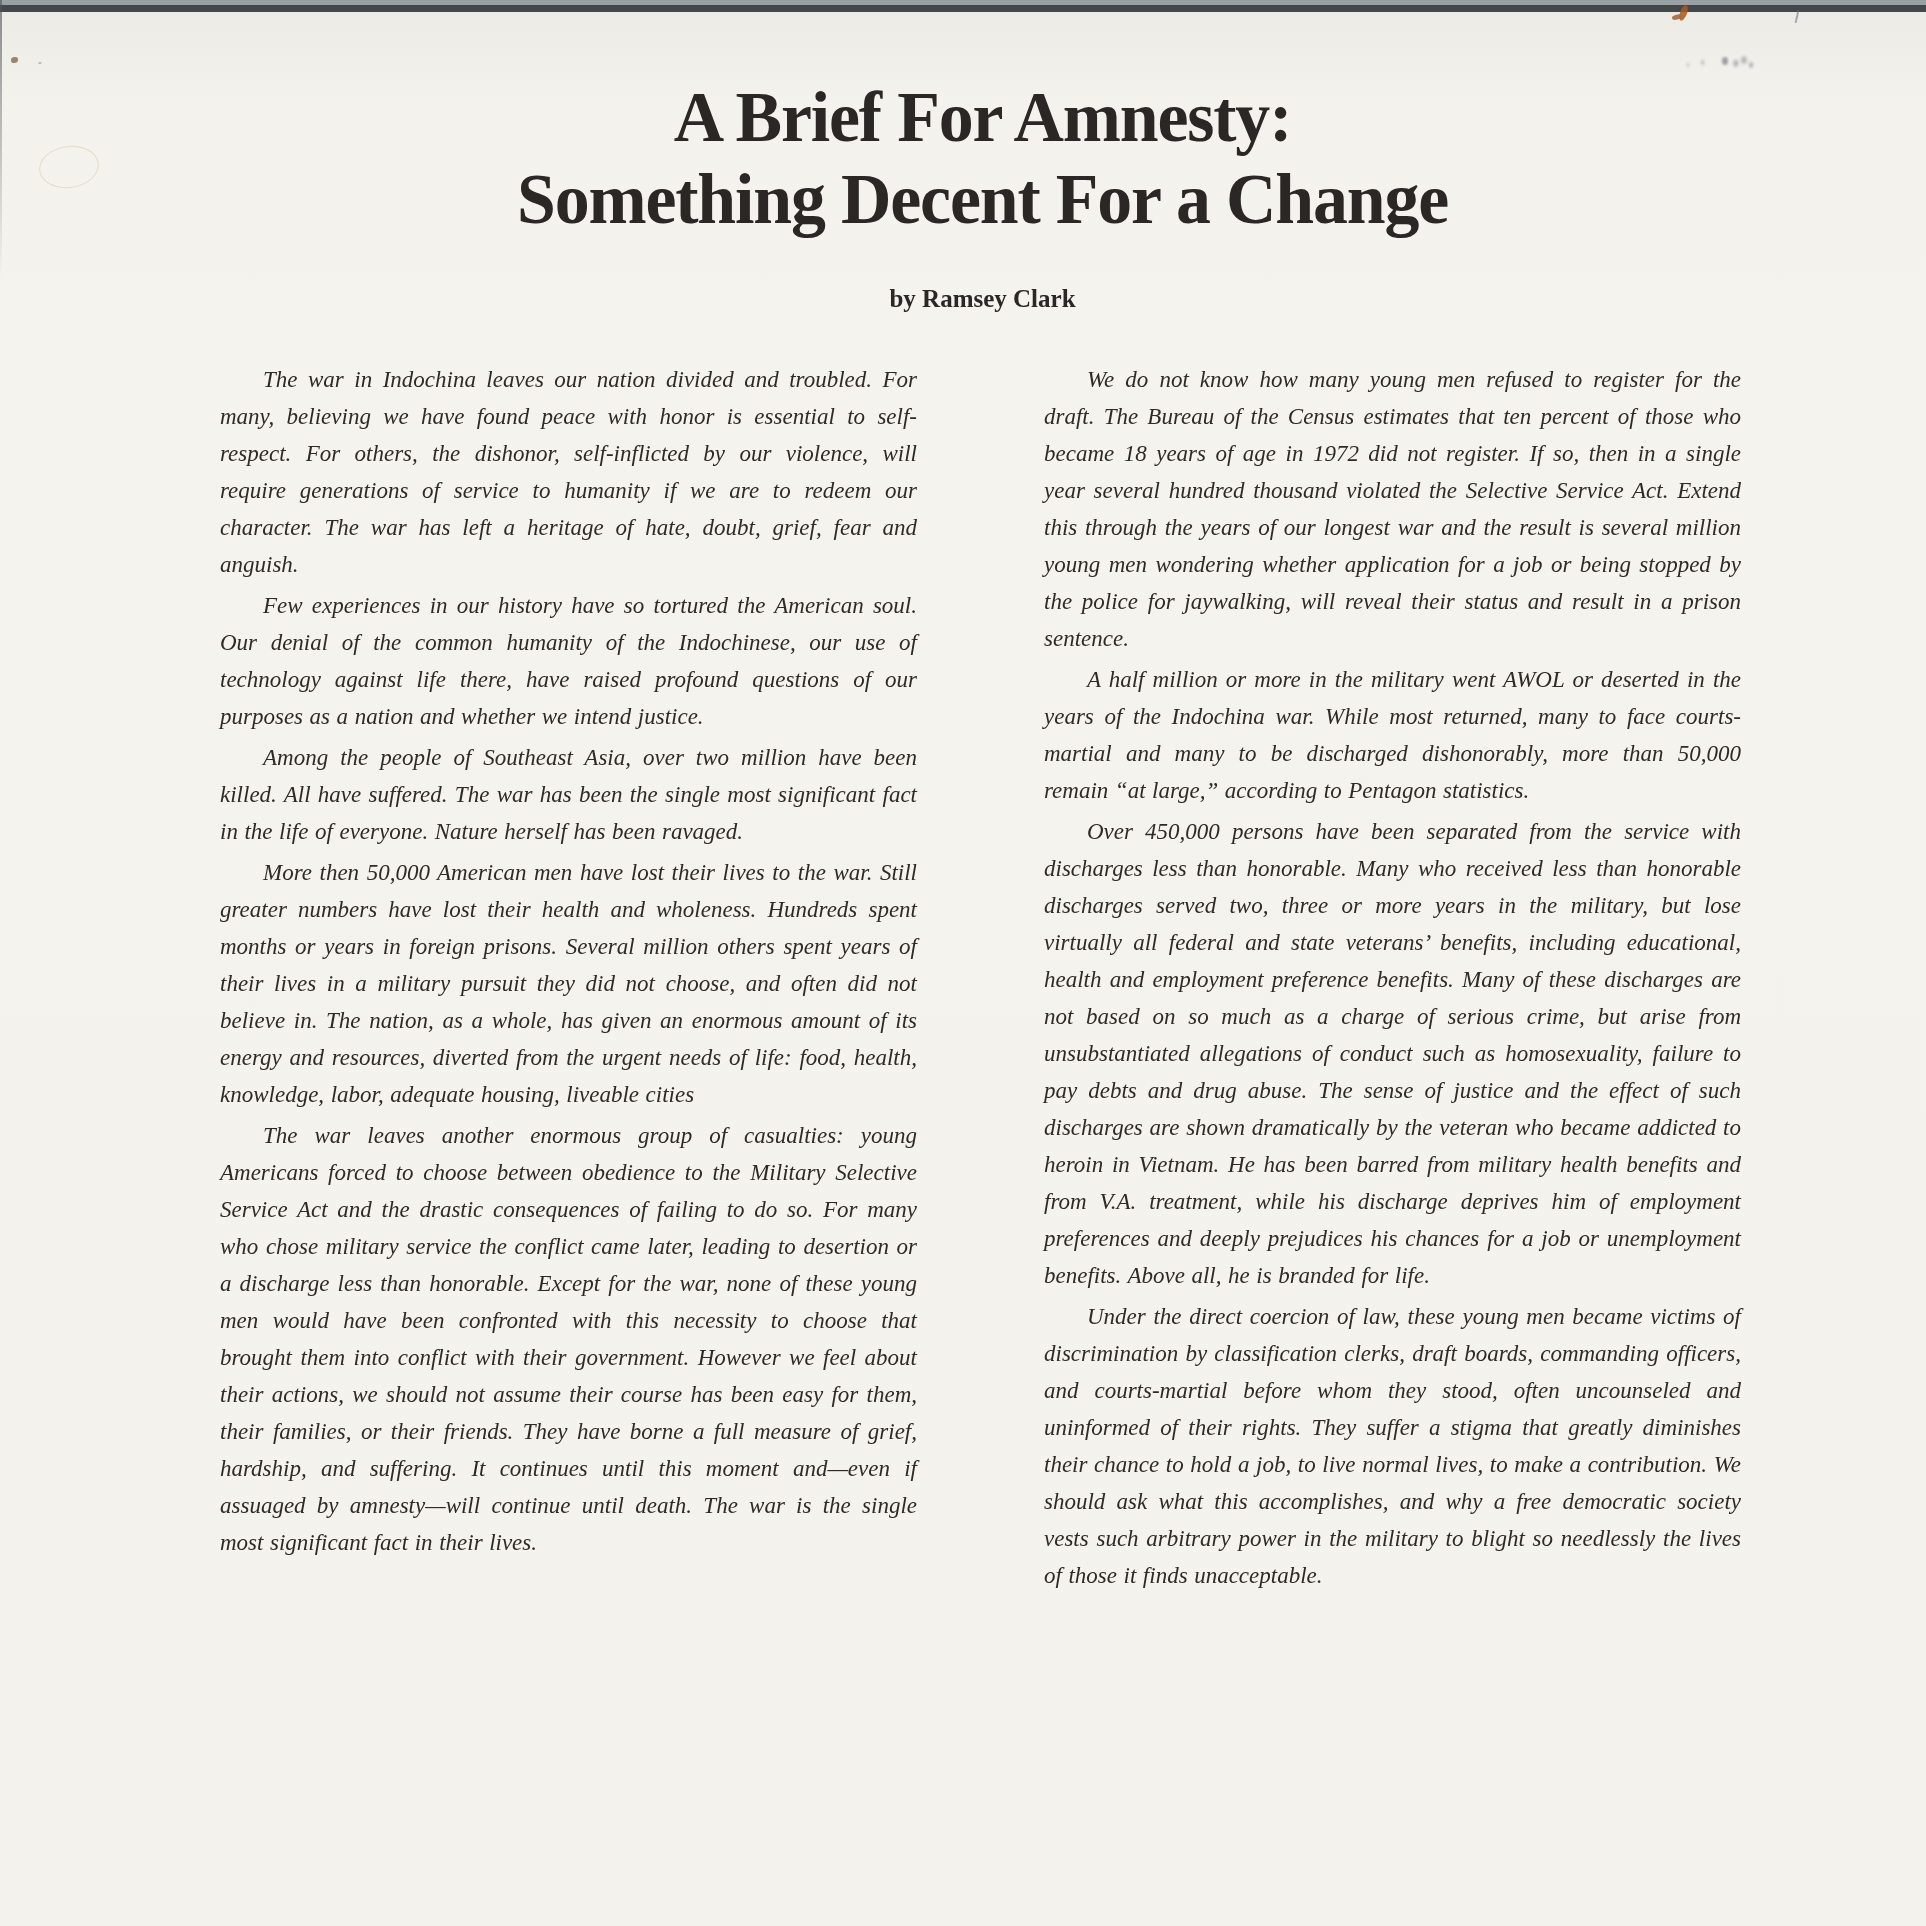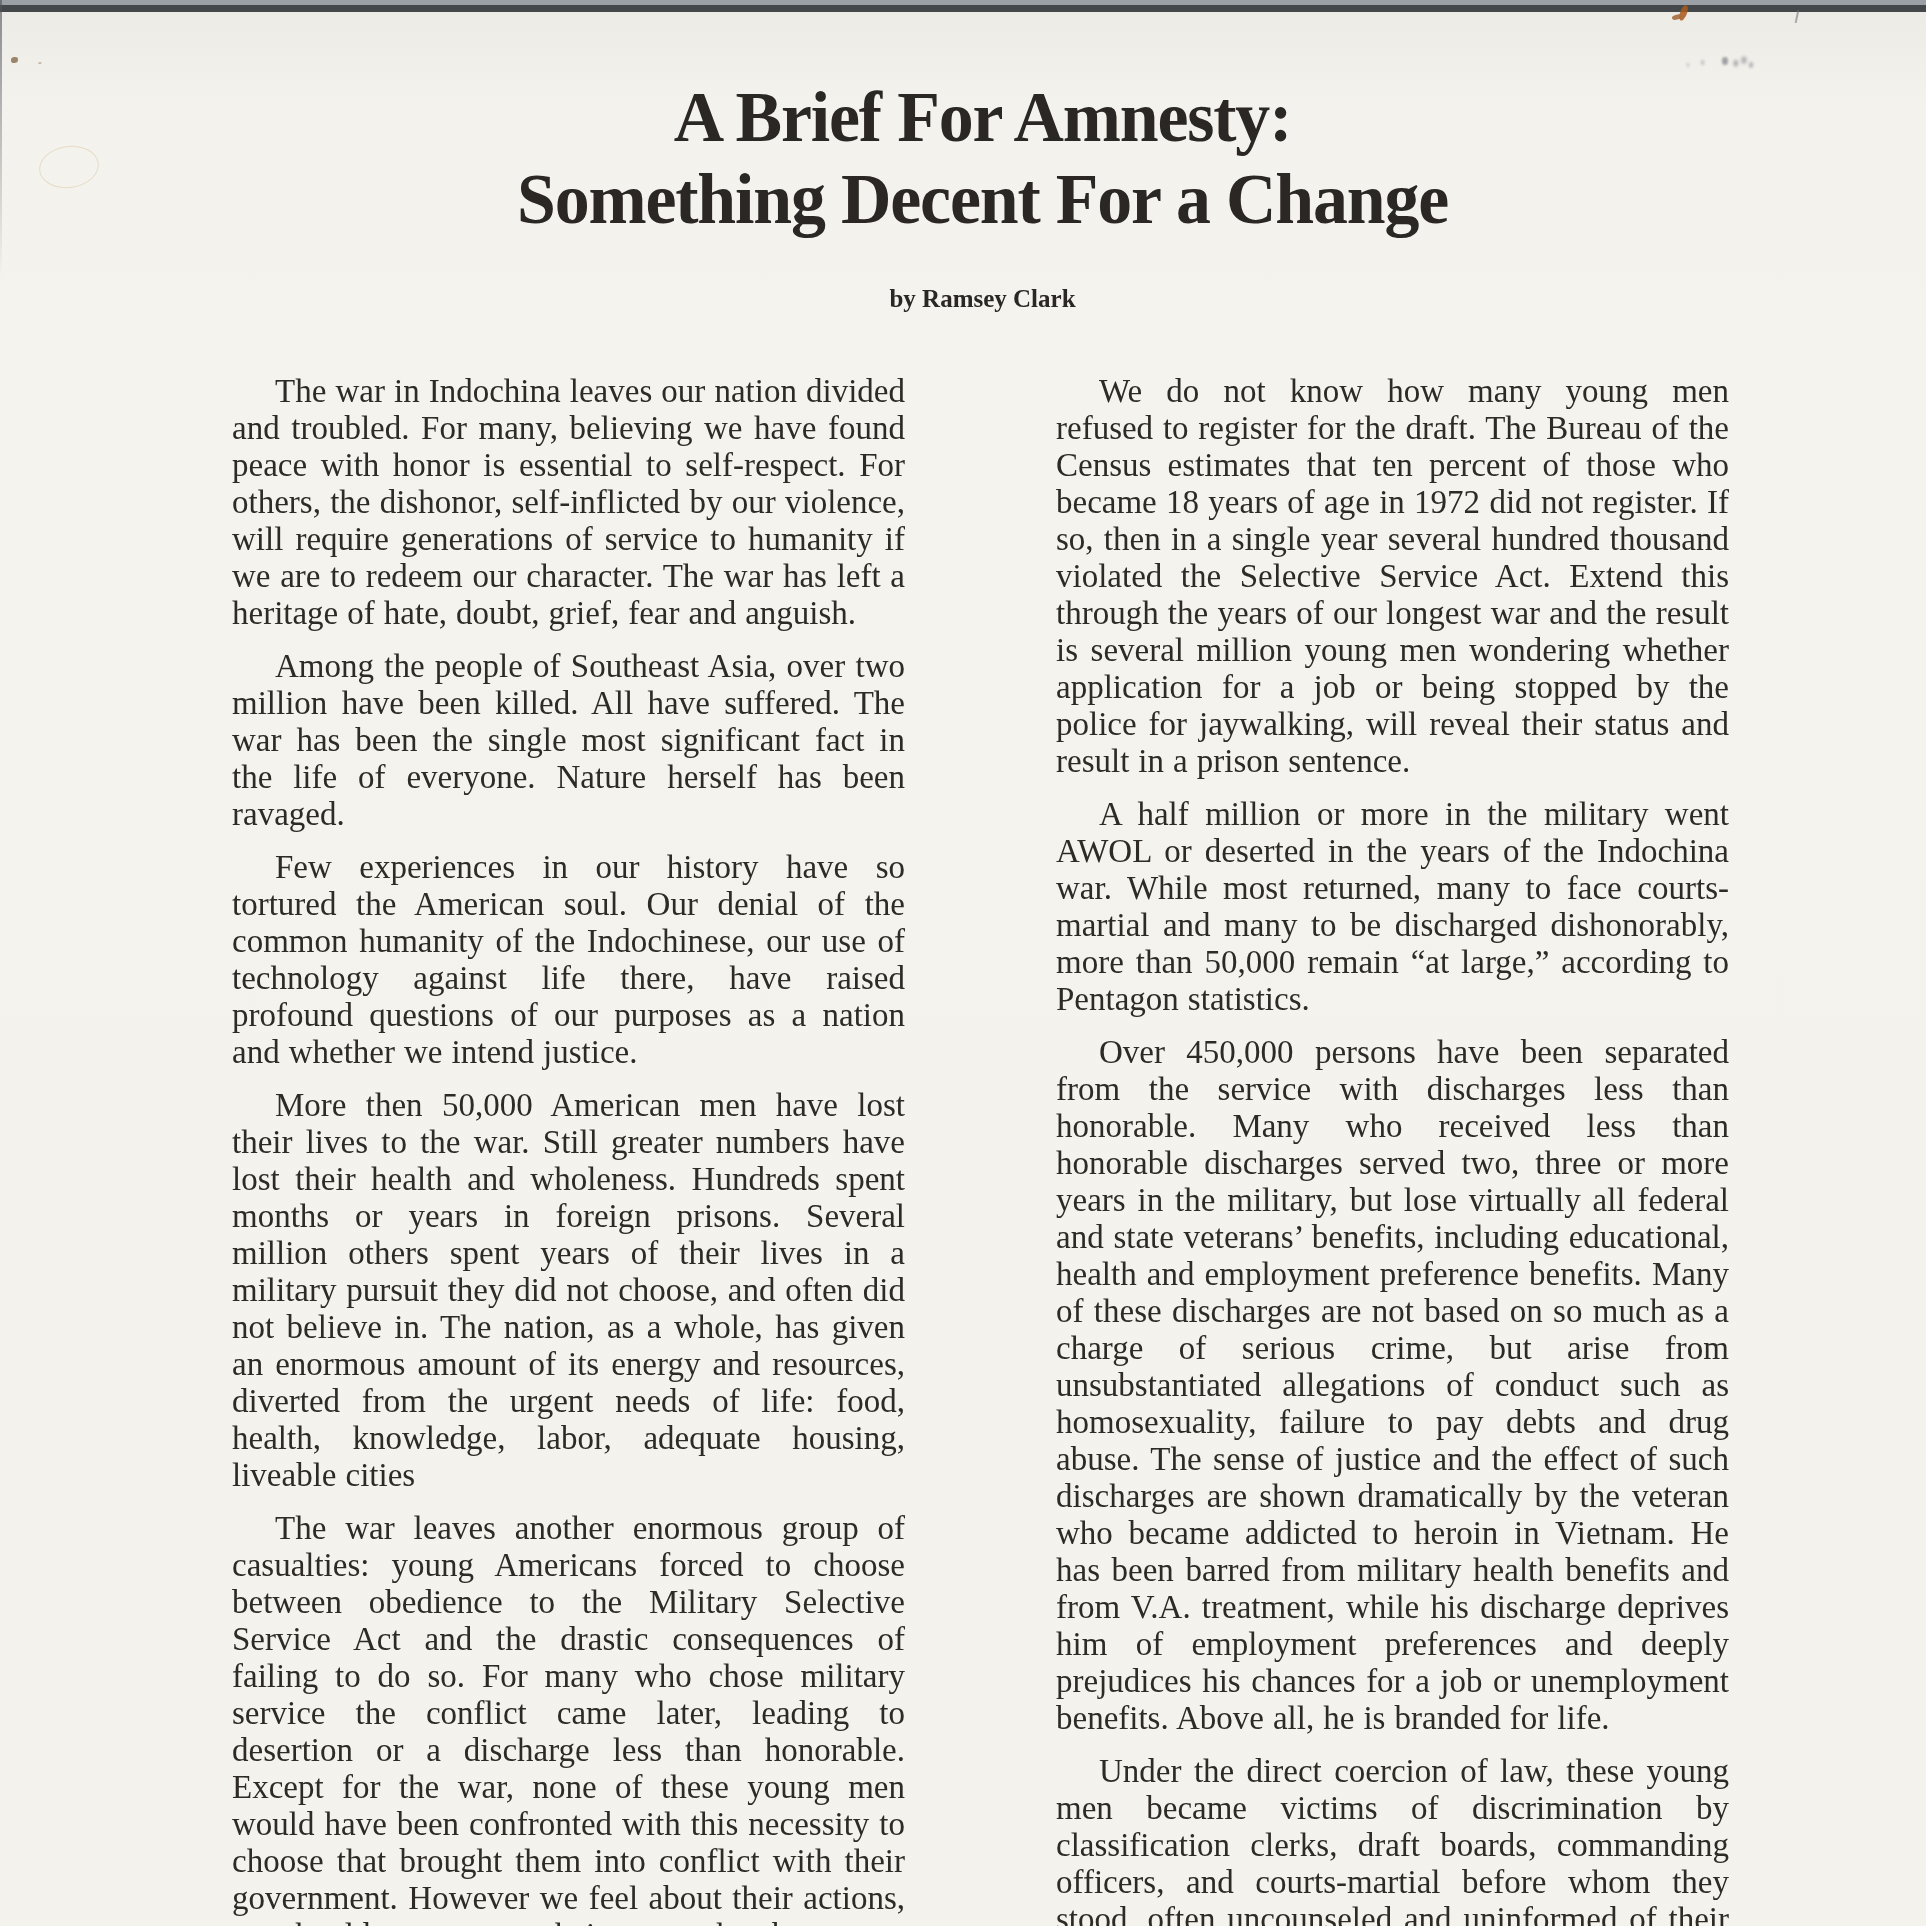--- a/index.html
+++ b/index.html
@@ -83,27 +83,28 @@
   .content {
     position: absolute; left: 216px; top: 357px;
     width: 1529px;
     display: flex;
     gap: 119px;
   }
   .col {
     width: 705px;
   }
   .col p {
-    margin: 16px;
-    font-size: 33px;
+    margin: 4px;
+    font-size: 23px;
     line-height: 37px;
     text-align: justify;
     text-indent: 43px;
     color: #2e2b27;
     word-spacing: 0.8px;
+    font-style: italic;
   }
 </style>
 </head>
 <body>
 
 <div class="page">
 
   <div class="scan-edge-top"></div>
   <div class="scan-edge-line"></div>
   <div class="scan-edge-left"></div>
@@ -117,22 +118,22 @@
     <h1 class="title">
       <span>A Brief For Amnesty:</span><br>
       <span>Something Decent For a Change</span>
     </h1>
     <p class="byline">by Ramsey Clark</p>
   </div>
 
   <div class="content">
     <div class="col">
       <p>The war in Indochina leaves our nation divided and troubled. For many, believing we have found peace with honor is essential to self-respect. For others, the dishonor, self-inflicted by our violence, will require generations of service to humanity if we are to redeem our character. The war has left a heritage of hate, doubt, grief, fear and anguish.</p>
+      <p>Few experiences in our history have so tortured the American soul. Our denial of the common humanity of the Indochinese, our use of technology against life there, have raised profound questions of our purposes as a nation and whether we intend justice.</p>
       <p>Among the people of Southeast Asia, over two million have been killed. All have suffered. The war has been the single most significant fact in the life of everyone. Nature herself has been ravaged.</p>
-      <p>Few experiences in our history have so tortured the American soul. Our denial of the common humanity of the Indochinese, our use of technology against life there, have raised profound questions of our purposes as a nation and whether we intend justice.</p>
       <p>More then 50,000 American men have lost their lives to the war. Still greater numbers have lost their health and wholeness. Hundreds spent months or years in foreign prisons. Several million others spent years of their lives in a military pursuit they did not choose, and often did not believe in. The nation, as a whole, has given an enormous amount of its energy and resources, diverted from the urgent needs of life: food, health, knowledge, labor, adequate housing, liveable cities</p>
       <p>The war leaves another enormous group of casualties: young Americans forced to choose between obedience to the Military Selective Service Act and the drastic consequences of failing to do so. For many who chose military service the conflict came later, leading to desertion or a discharge less than honorable. Except for the war, none of these young men would have been confronted with this necessity to choose that brought them into conflict with their government. However we feel about their actions, we should not assume their course has been easy for them, their families, or their friends. They have borne a full measure of grief, hardship, and suffering. It continues until this moment and—even if assuaged by amnesty—will continue until death. The war is the single most significant fact in their lives.</p>
 
     </div>
     <div class="col">
       <p>We do not know how many young men refused to register for the draft. The Bureau of the Census estimates that ten percent of those who became 18 years of age in 1972 did not register. If so, then in a single year several hundred thousand violated the Selective Service Act. Extend this through the years of our longest war and the result is several million young men wondering whether application for a job or being stopped by the police for jaywalking, will reveal their status and result in a prison sentence.</p>
       <p>A half million or more in the military went AWOL or deserted in the years of the Indochina war. While most returned, many to face courts-martial and many to be discharged dishonorably, more than 50,000 remain “at large,” according to Pentagon statistics.</p>
       <p>Over 450,000 persons have been separated from the service with discharges less than honorable. Many who received less than honorable discharges served two, three or more years in the military, but lose virtually all federal and state veterans’ benefits, including educational, health and employment preference benefits. Many of these discharges are not based on so much as a charge of serious crime, but arise from unsubstantiated allegations of conduct such as homosexuality, failure to pay debts and drug abuse. The sense of justice and the effect of such discharges are shown dramatically by the veteran who became addicted to heroin in Vietnam. He has been barred from military health benefits and from V.A. treatment, while his discharge deprives him of employment preferences and deeply prejudices his chances for a job or unemployment benefits. Above all, he is branded for life.</p>
       <p>Under the direct coercion of law, these young men became victims of discrimination by classification clerks, draft boards, commanding officers, and courts-martial before whom they stood, often uncounseled and uninformed of their rights. They suffer a stigma that greatly diminishes their chance to hold a job, to live normal lives, to make a contribution. We should ask what this accomplishes, and why a free democratic society vests such arbitrary power in the military to blight so needlessly the lives of those it finds unacceptable.</p>
 

